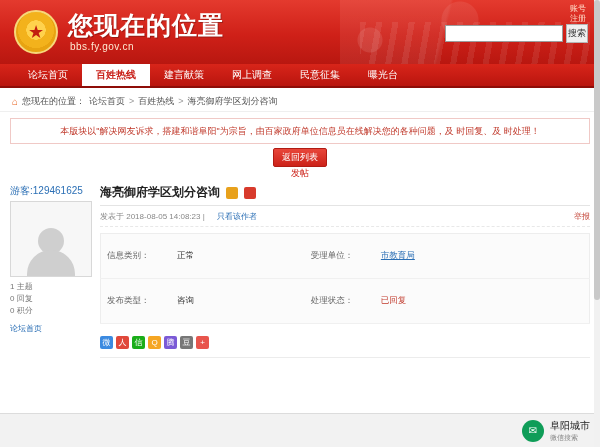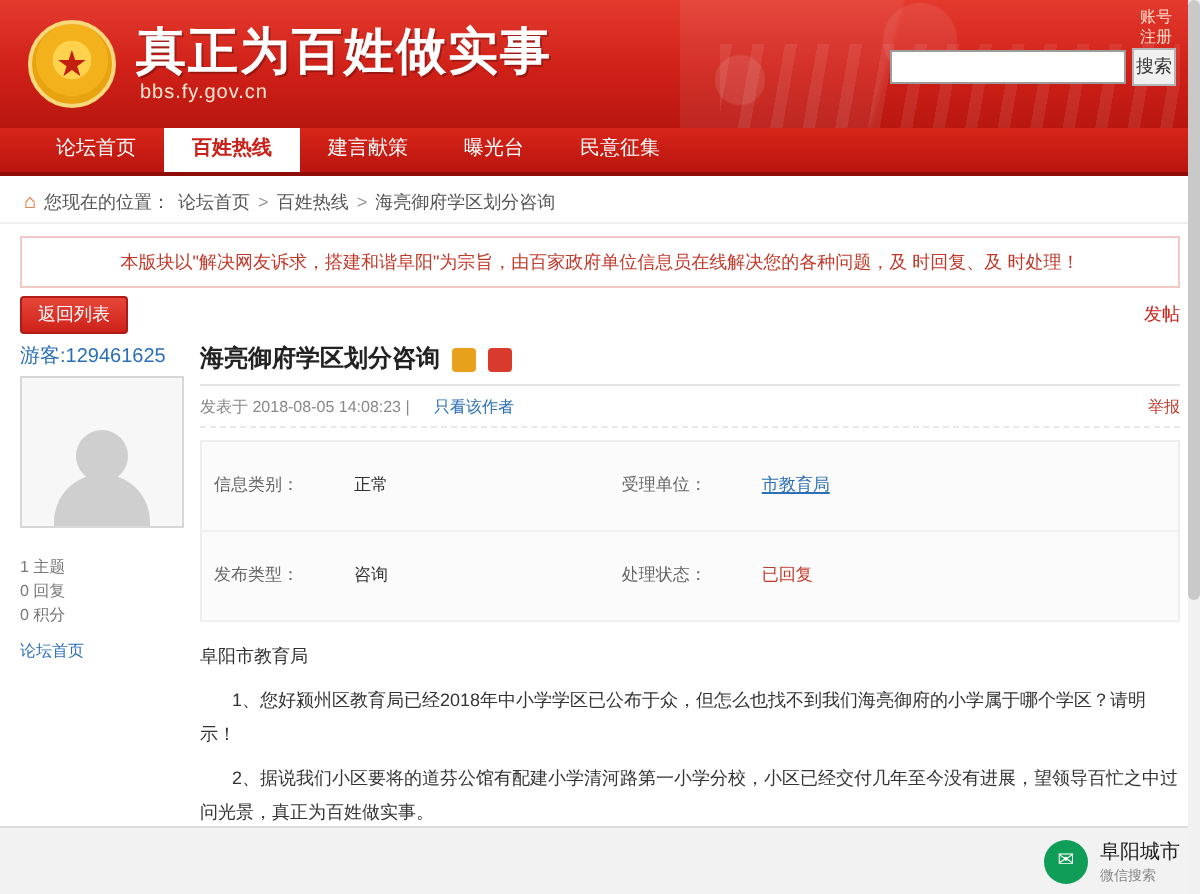--- a/index.html
+++ b/index.html
@@ -82,20 +82,21 @@
 
   
   .notice-wrap{padding:6px 10px 0;}
   .notice{
     border:1px solid #f0c9c6;background:#fff;
     font-size:9px;color:#c0392b;line-height:18px;text-align:center;padding:3px 6px;
   }
   .toolbar{
     display:flex;justify-content:space-between;align-items:center;
     padding:4px 10px 0;
+    flex-direction:column;
   }
   .btn-red{
     background:linear-gradient(180deg,#e8463a,#cc2219);color:#fff;font-size:9px;
     border:1px solid #b01b13;border-radius:2px;padding:2px 8px;cursor:pointer;
   }
   .btn-link{font-size:9px;color:#cc2219;cursor:pointer;}
 
   
   .statsbar{
     margin:5px 10px 0;height:16px;display:flex;align-items:center;
@@ -110,21 +111,21 @@
     width:80px;height:74px;border:1px solid #d8d8d8;background:#f7f7f7;
     display:flex;align-items:flex-end;justify-content:center;overflow:hidden;
   }
   .avatar .head{
     width:26px;height:26px;border-radius:50%;background:#cfcfcf;margin-bottom:-4px;
   }
   .avatar .body{
     width:48px;height:26px;border-radius:24px 24px 0 0;background:#cfcfcf;
   }
   .avatar-inner{display:flex;flex-direction:column;align-items:center;}
-  .userstats{margin-top:14px;font-size:8px;color:#777;line-height:12px;}
+  .userstats{margin-top:4px;font-size:8px;color:#777;line-height:12px;}
   .grouplink{margin-top:6px;font-size:8px;color:#2b6fb5;cursor:pointer;}
 
   .rightcol{flex:1;min-width:0;}
   .thread-head{
     display:flex;align-items:center;gap:6px;border-bottom:1px solid #e4e4e4;padding-bottom:4px;
   }
   .thread-title{font-size:12px;font-weight:bold;color:#222;}
   .tag-icon{width:12px;height:12px;background:#e8a11c;border-radius:2px;}
   .tag-icon2{width:12px;height:12px;background:#d83a2c;border-radius:2px;}
 
@@ -178,38 +179,39 @@
   .scrollbar .thumb{position:absolute;top:0;left:0;width:6px;height:300px;background:#c9c9c9;border-radius:3px;}
 </style>
 </head>
 <body>
 
 <div class="page">
 
   <div class="header">
     <div class="ghost"></div>
     <div class="emblem">★</div>
-    <div class="site-title">真正为百姓做实事</div>
+    <div class="site-title">您现在的位置</div>
     <div class="site-url">bbs.fy.gov.cn</div>
     <div class="topcorner">
       <div>账号</div>
       <div>注册</div>
     </div>
     <div class="searchbox">
       <input type="text" placeholder="" style="">
       <div class="btn-search">搜索</div>
     </div>
   </div>
 
   <div class="nav">
     <div class="item">论坛首页</div>
     <div class="item active">百姓热线</div>
     <div class="item">建言献策</div>
+    <div class="item">网上调查</div>
+    <div class="item">民意征集</div>
     <div class="item">曝光台</div>
-    <div class="item">民意征集</div>
   </div>
 
   <div class="crumb">
     <span class="home-icon">⌂</span>
     <span>您现在的位置：</span>
     <a href="#">论坛首页</a>
     <span class="sep"> &gt; </span>
     <a href="#">百姓热线</a>
     <span class="sep"> &gt; </span>
     <span>海亮御府学区划分咨询</span>
@@ -268,25 +270,20 @@
         </tr>
         <tr>
           <td class="k">发布类型：</td>
           <td class="v">咨询</td>
           <td class="k">处理状态：</td>
           <td class="v st-done">已回复</td>
         </tr>
       </tbody>
         </table>
 
-      <div class="content">
-        <p>阜阳市教育局</p>
-        <p class="indent">1、您好颍州区教育局已经2018年中小学学区已公布于众，但怎么也找不到我们海亮御府的小学属于哪个学区？请明示！</p>
-        <p class="indent">2、据说我们小区要将的道芬公馆有配建小学清河路第一小学分校，小区已经交付几年至今没有进展，望领导百忙之中过问光景，真正为百姓做实事。</p>
-      </div>
 
       <div class="sharerow">
         <div class="sicon s1">微</div>
         <div class="sicon s2">人</div>
         <div class="sicon s3">信</div>
         <div class="sicon s4">Q</div>
         <div class="sicon s5">腾</div>
         <div class="sicon s6">豆</div>
         <div class="sicon s7">+</div>
       </div>

